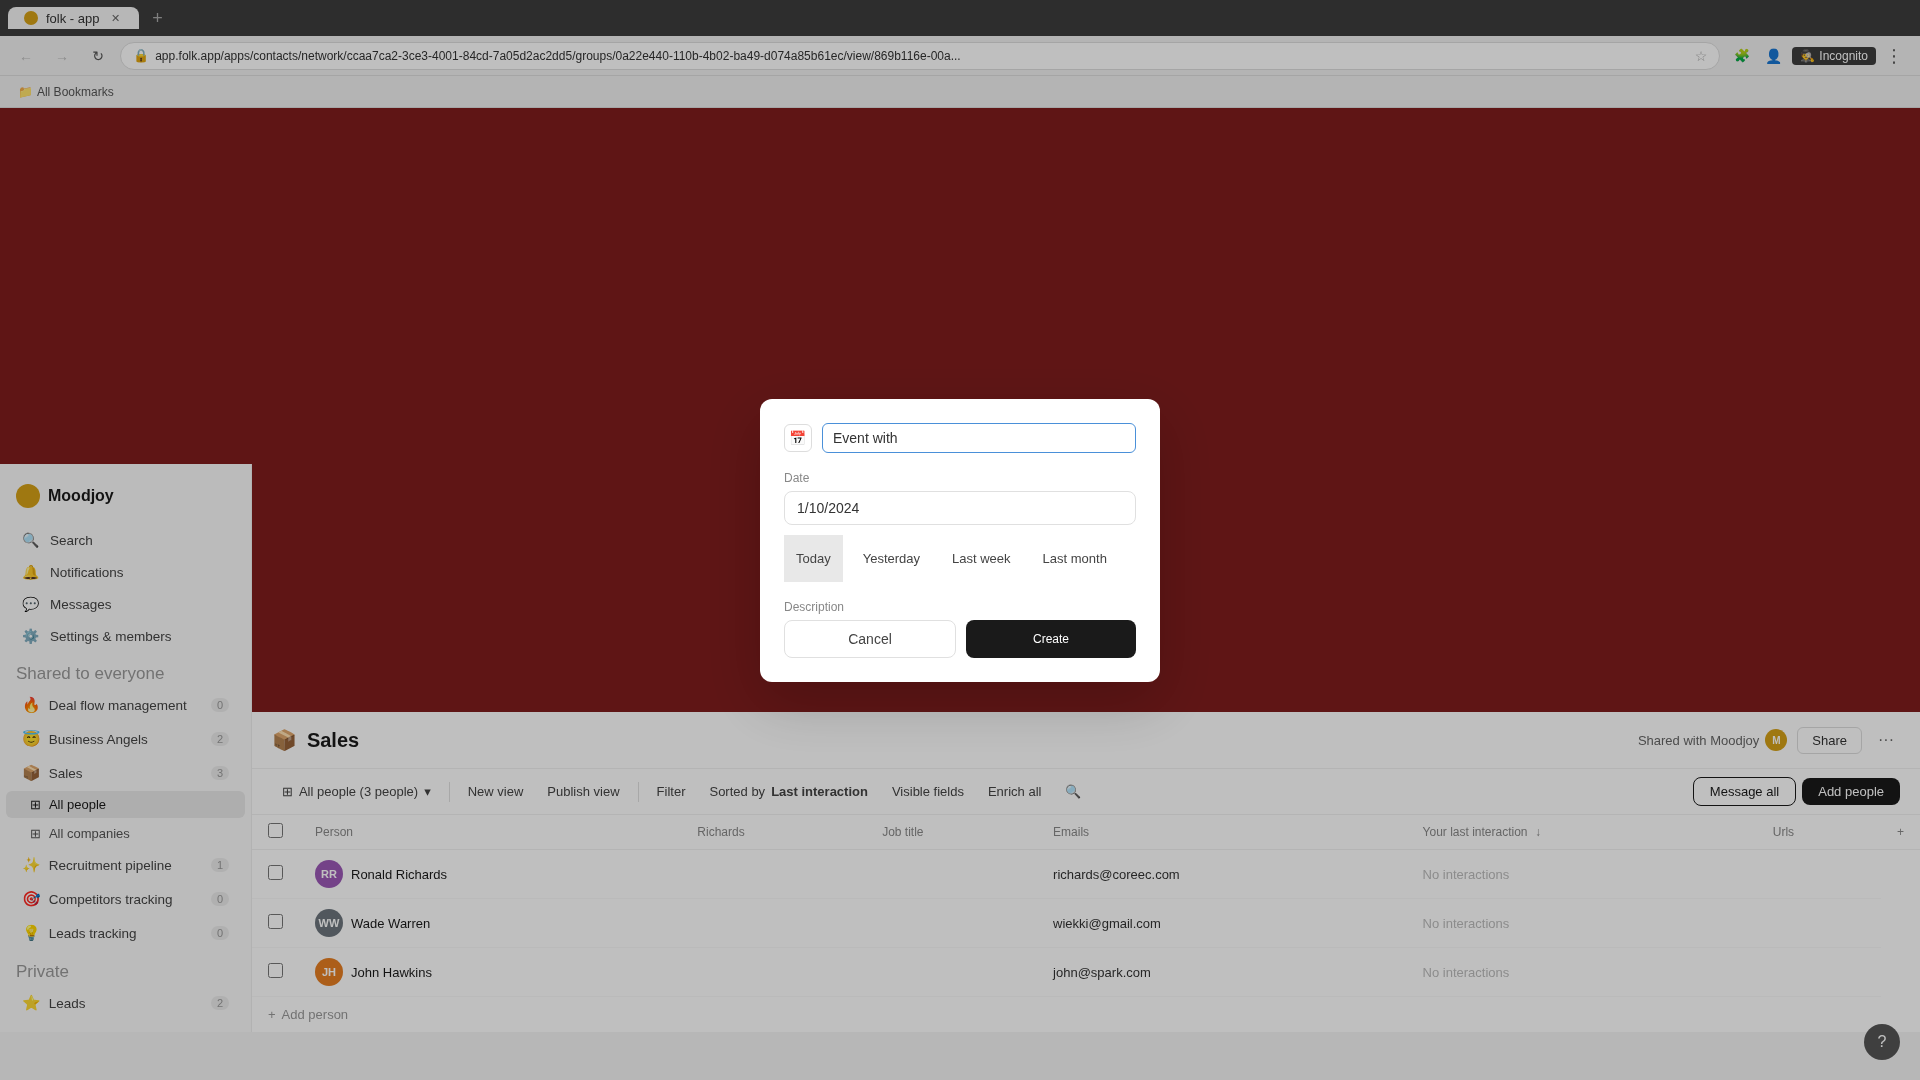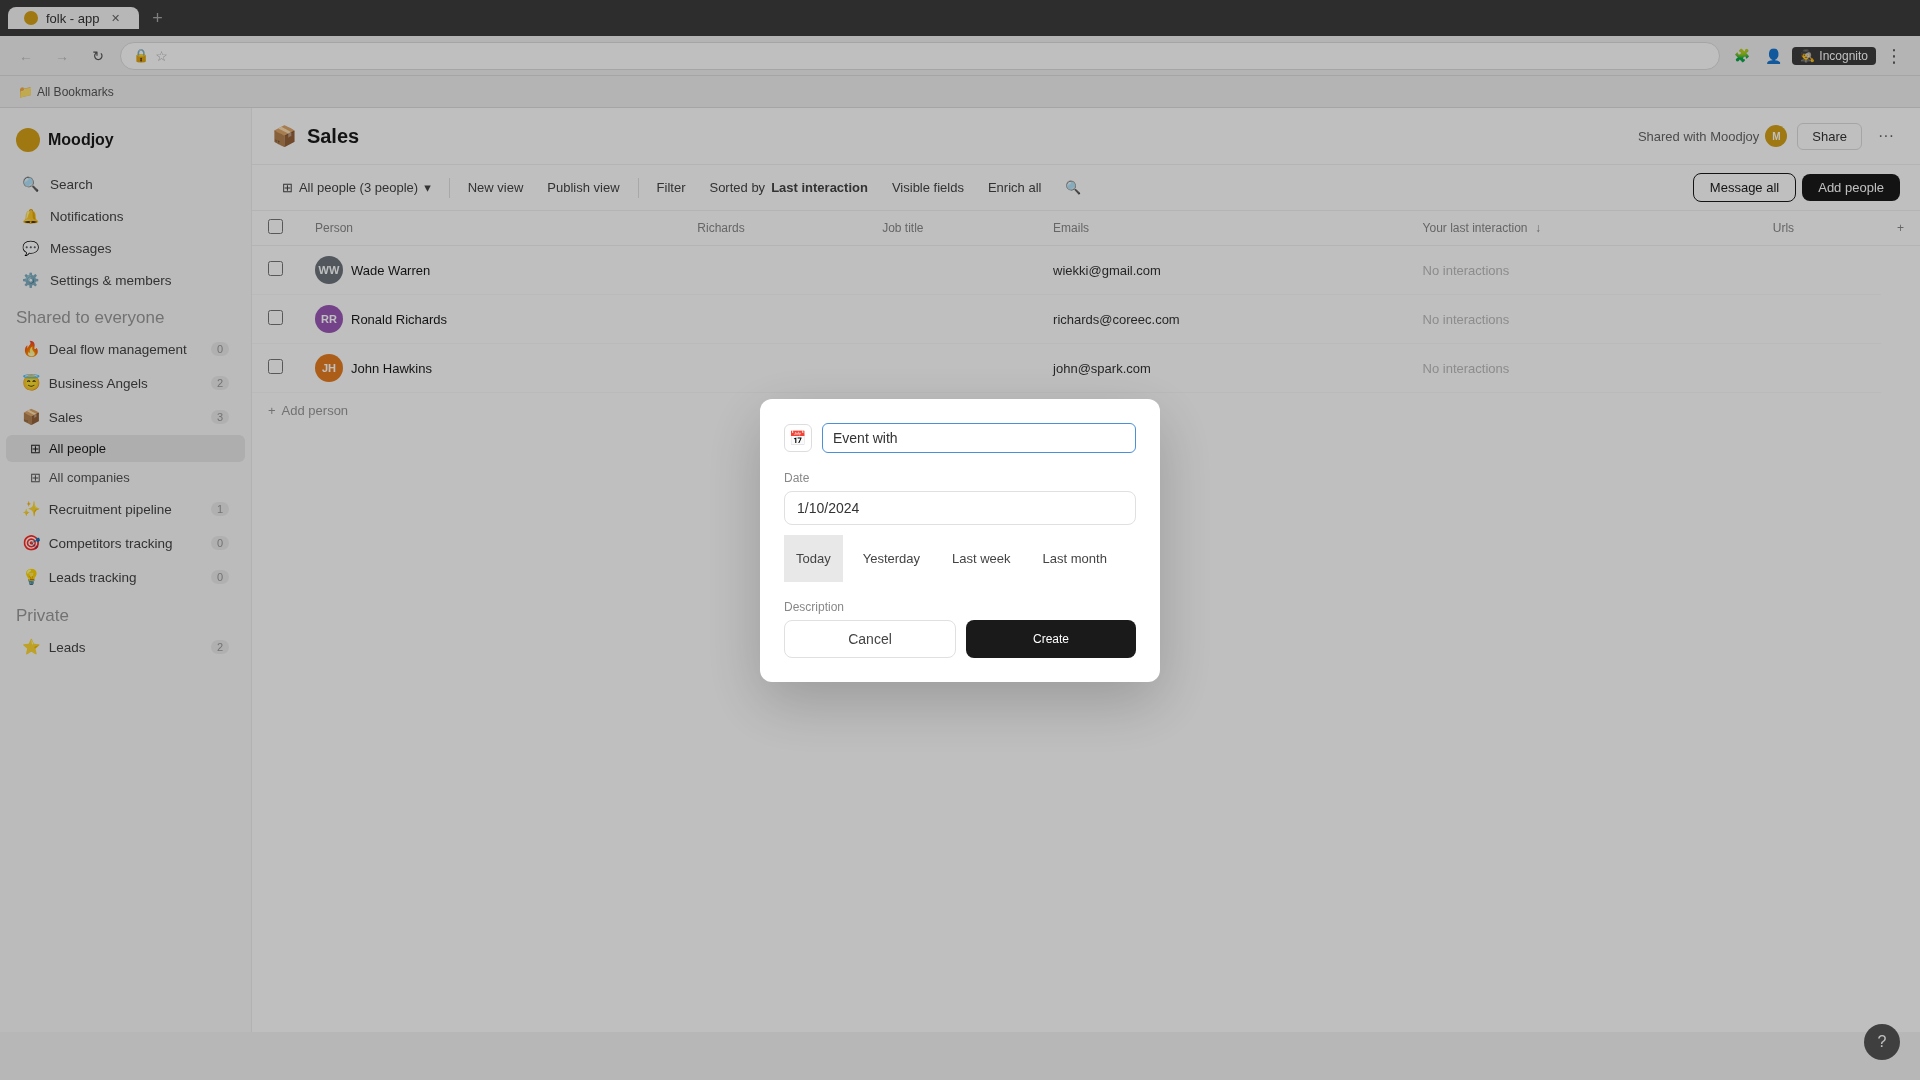--- a/index.html
+++ b/index.html
@@ -111,20 +111,21 @@
       cursor: pointer;
       padding: 2px 6px;
       border-radius: 4px;
     }
 
     
     .app-container {
       display: flex;
       height: calc(100vh - 156px);
       background: #7f1d1d;
+      align-items: flex-end;
     }
 
     
     .sidebar {
       width: 252px;
       background: #fafafa;
       border-right: 1px solid #eee;
       display: flex;
       flex-direction: column;
       overflow-y: auto;
@@ -499,20 +500,21 @@
   </div>
   <div class="new-tab-btn">+</div>
 </div>
 
 <div class="browser-nav">
   <div class="nav-btn disabled">←</div>
   <div class="nav-btn disabled">→</div>
   <div class="nav-btn">↻</div>
   <div class="address-bar">
     <span style="color:#555; font-size:13px;">🔒</span>
+    <span class="address-bar-url">app.folk.app/apps/contacts/network/ccaa7ca2-3ce3-4001-84cd-7a05d2ac2dd5/groups/0a22e440-110b-4b02-ba49-d074a85b61ec/view/869b116e-00a...</span>
     <span style="color:#aaa; font-size:14px;">☆</span>
   </div>
   <div class="nav-icons">
     <div class="nav-icon-btn" style="font-size:13px;">🧩</div>
     <div class="nav-icon-btn">👤</div>
     <div class="incognito-btn">
       <span>🕵</span>
       <span>Incognito</span>
     </div>
     <div class="nav-icon-btn" style="font-size:18px;">⋮</div>
@@ -675,43 +677,43 @@
             <th class="col-add">+</th>
           </tr>
         </thead>
         <tbody>
           <tr class="table-row">
             <td class="checkbox-col">
               <input type="checkbox" class="table-checkbox" style="">
             </td>
             <td>
               <div class="person-cell">
-                <div class="person-avatar" style="background:#6c757d;">WW</div>
-                <span class="person-name">Wade Warren</span>
+                <div class="person-avatar" style="background:#9b59b6;">RR</div>
+                <span class="person-name">Ronald Richards</span>
               </div>
             </td>
             <td></td>
             <td></td>
-            <td>wiekki@gmail.com</td>
+            <td>richards@coreec.com</td>
             <td style="color:#bbb;">No interactions</td>
             <td></td>
           </tr>
           <tr class="table-row">
             <td class="checkbox-col">
               <input type="checkbox" class="table-checkbox" style="">
             </td>
             <td>
               <div class="person-cell">
-                <div class="person-avatar" style="background:#9b59b6;">RR</div>
-                <span class="person-name">Ronald Richards</span>
+                <div class="person-avatar" style="background:#6c757d;">WW</div>
+                <span class="person-name">Wade Warren</span>
               </div>
             </td>
             <td></td>
             <td></td>
-            <td>richards@coreec.com</td>
+            <td>wiekki@gmail.com</td>
             <td style="color:#bbb;">No interactions</td>
             <td></td>
           </tr>
           <tr class="table-row">
             <td class="checkbox-col">
               <input type="checkbox" class="table-checkbox" style="">
             </td>
             <td>
               <div class="person-cell">
                 <div class="person-avatar" style="background:#e67e22;">JH</div>

